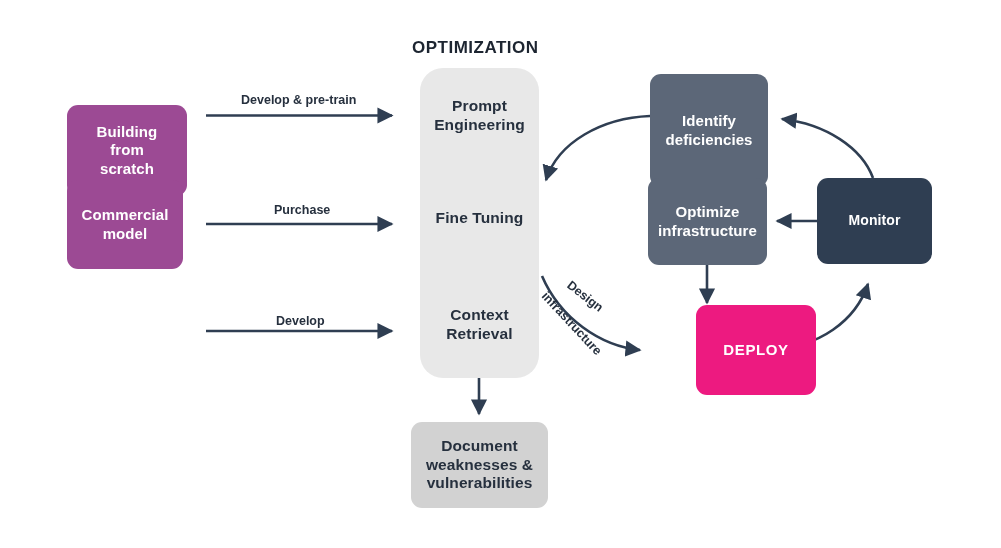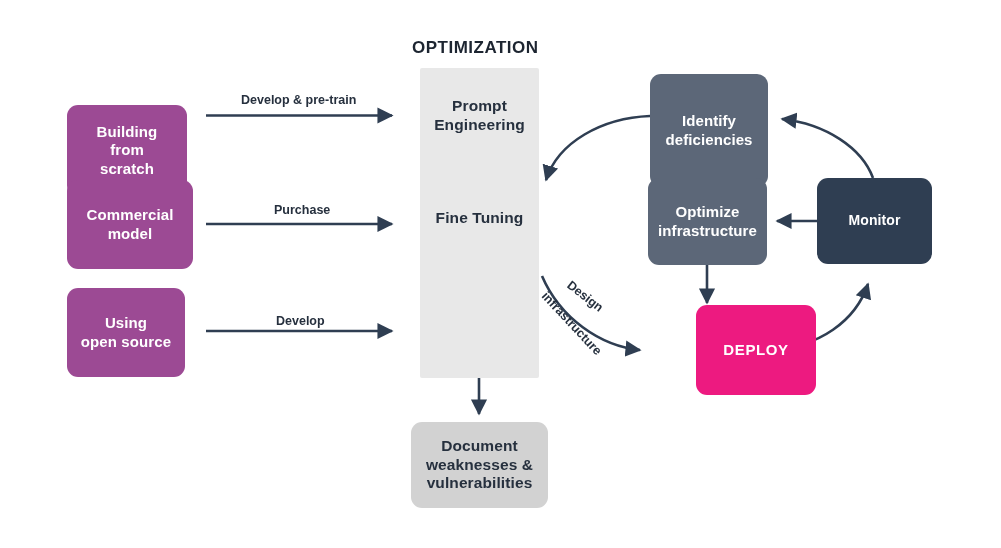--- a/index.html
+++ b/index.html
@@ -42,21 +42,21 @@
     letter-spacing: 0.1px;
   }
   .node.source {
     background: #9c4a94;
     color: #ffffff;
     font-size: 15px;
   }
   .node.panel {
     background: #e8e8e8;
     color: #26303e;
-    border-radius: 2px;
+    border-radius: 23px;
     display: block;
   }
   .panel-stage {
     position: absolute;
     left: 0;
     width: 100%;
     text-align: center;
     font-size: 15.5px;
     font-weight: bold;
     color: #26303e;
@@ -140,40 +140,38 @@
 
     <path d="M 873,178 C 862,148 826,124 782,119" fill="none" stroke="#2f3e52" stroke-width="2.6" marker-end="url(#arrowhead)"></path>
   </svg>
 
   <div class="node source" style="left:67px; top:70px; width:120px; height:91px;margin-top:35px;">
     <span>Building
 from
 scratch</span>
   </div>
 
-  <div class="node source" style="left:67px; top:180px; width:126px; height:89px;">
+  <div class="node source" style="left:67px; top:180px; width:116px; height:89px;">
     <span>Commercial
 model</span>
   </div>
 
-  <div class="node source" style="left:67px; top:288px; width:118px; height:89px;">
-    <span>Using
-open source</span>
-  </div>
 
   <div class="edge-label" style="left:241px; top:93px;">Develop &amp; pre-train</div>
   <div class="edge-label" style="left:274px; top:203px;">Purchase</div>
   <div class="edge-label" style="left:276px; top:314px;">Develop</div>
 
   <div class="diagram-title" style="left:412px; top:38px;">OPTIMIZATION</div>
 
   <div class="node panel" style="left:420px; top:68px; width:119px; height:310px;">
     <div class="panel-stage" style="top:28px;">Prompt
 Engineering</div>
     <div class="panel-stage" style="top:140px;">Fine Tuning</div>
+    <div class="panel-stage" style="top:237px;">Context
+Retrieval</div>
   </div>
 
   <div class="edge-label rot1" style="left:573px; top:278px;">Design</div>
   <div class="edge-label rot2" style="left:549px; top:289px;">infrastructure</div>
 
   <div class="node slate" style="left:650px; top:74px; width:118px; height:113px;">
     <span>Identify
 deficiencies</span>
   </div>
 

